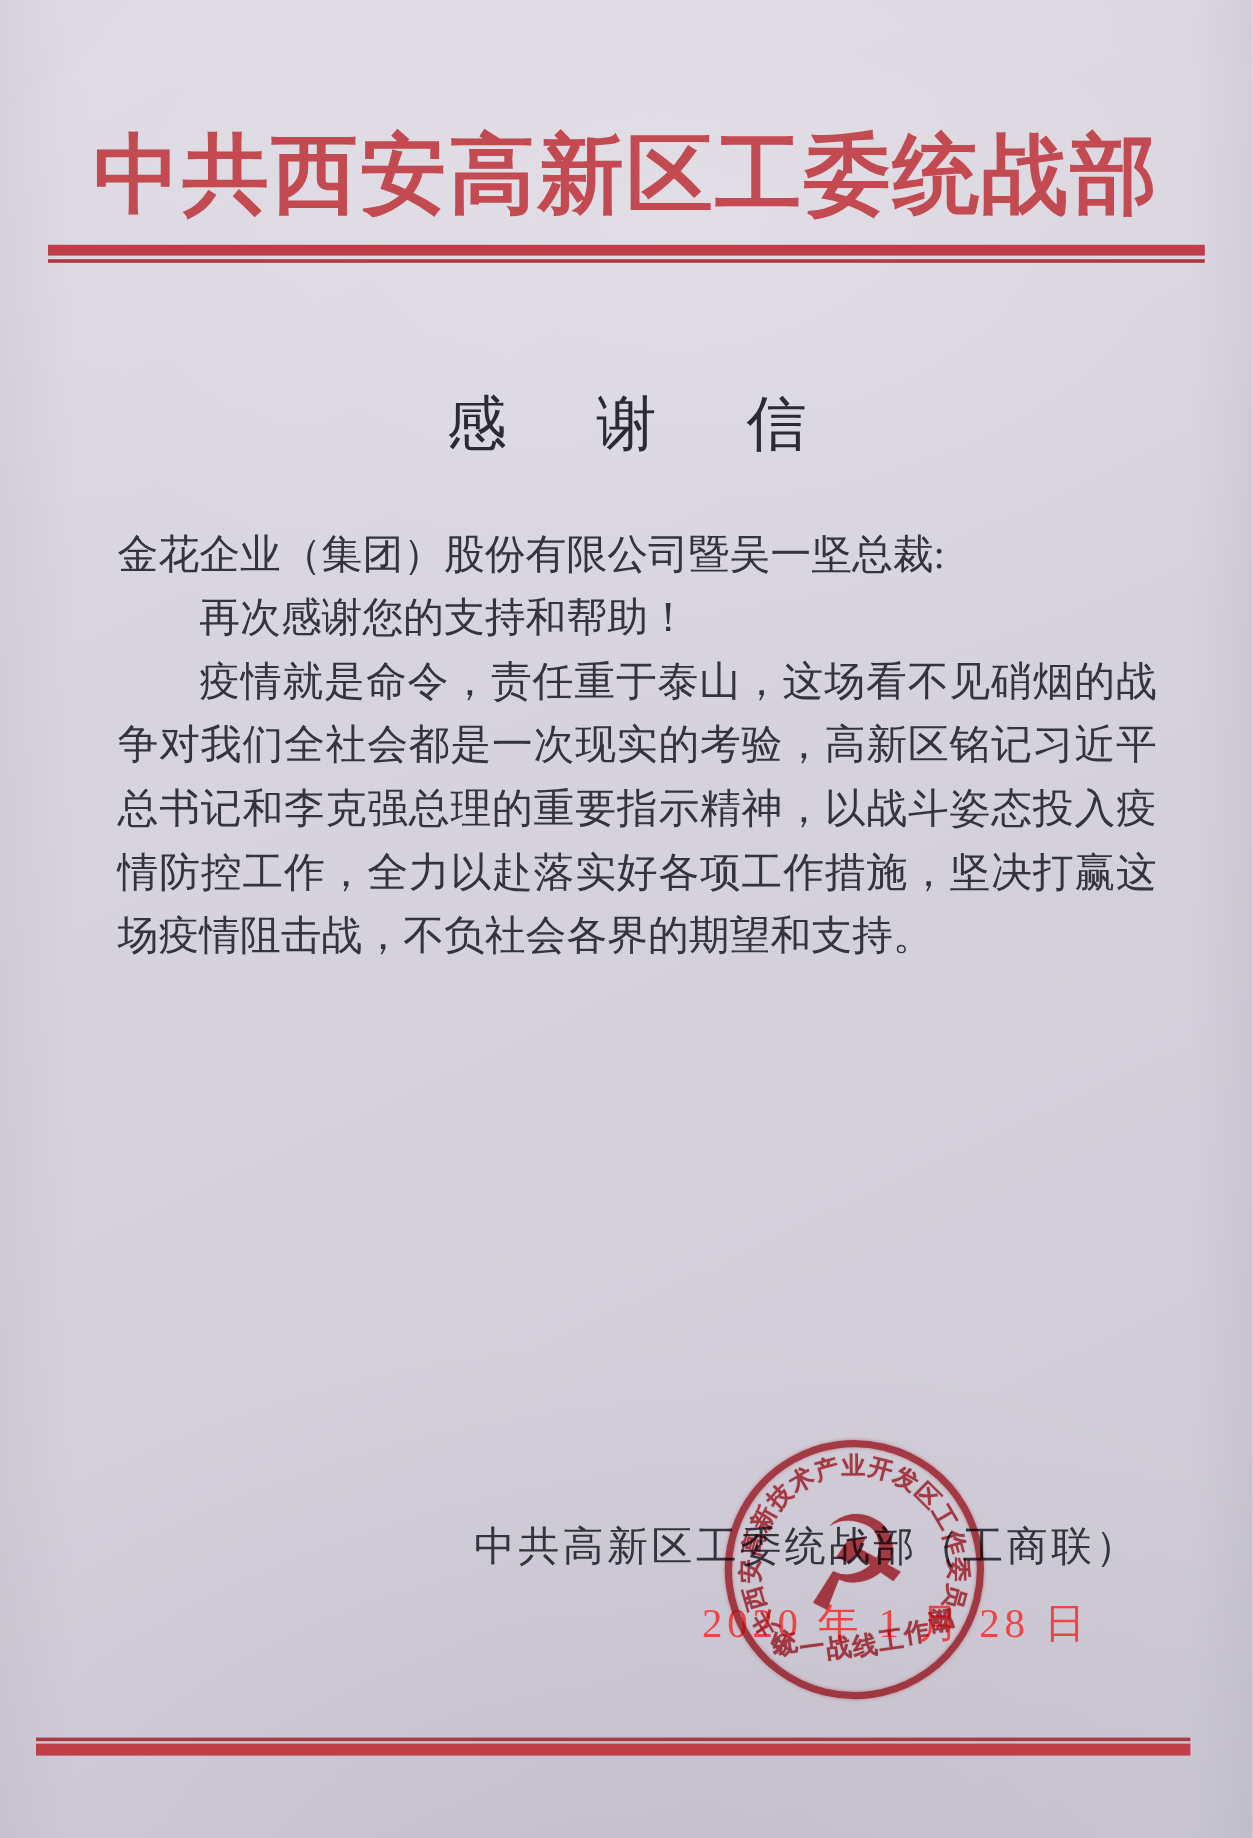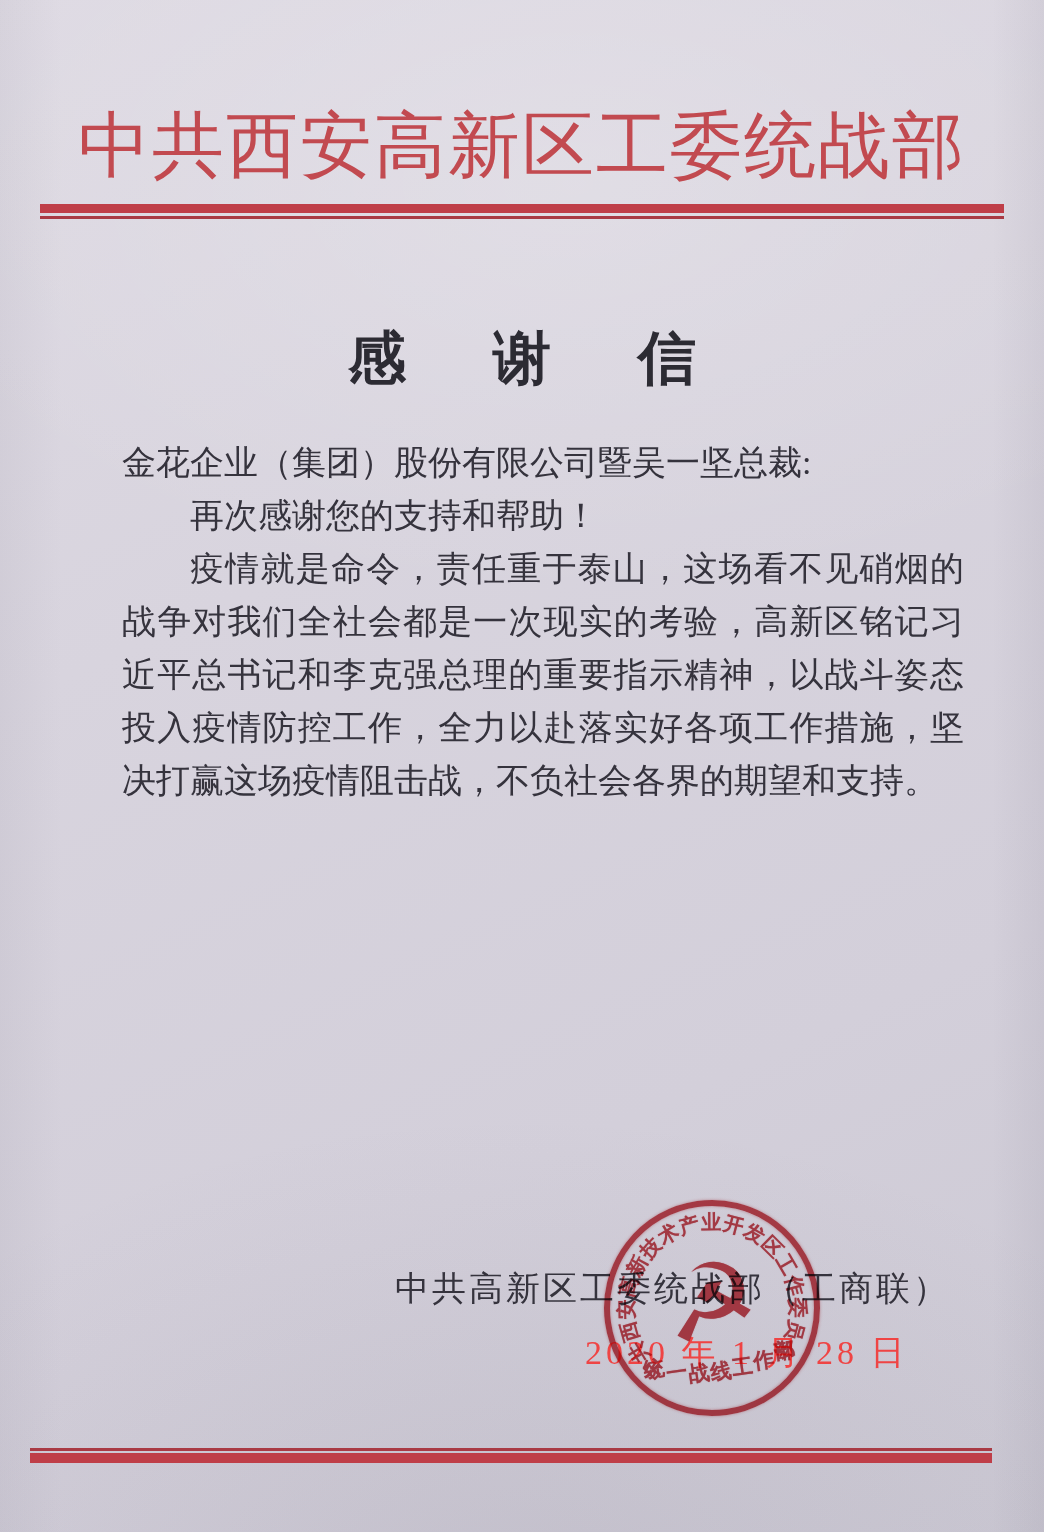--- a/index.html
+++ b/index.html
@@ -13,43 +13,42 @@
     position:absolute;inset:0;pointer-events:none;
     background:
       radial-gradient(1200px 700px at 55% 12%, rgba(255,255,255,.18), rgba(255,255,255,0) 60%),
       radial-gradient(1400px 900px at 50% 105%, rgba(90,85,105,.10), rgba(90,85,105,0) 55%),
       linear-gradient(90deg, rgba(80,75,95,.06), rgba(80,75,95,0) 6%, rgba(80,75,95,0) 95%, rgba(80,75,95,.07));
   }
 
   
   .letterhead{
     position:absolute;top:98px;left:0;right:0;
-    text-align:center;font-size:72px;line-height:96px;font-weight:normal;
+    text-align:center;font-size:72px;line-height:96px;font-weight:bold;
     letter-spacing:2px;white-space:nowrap;
   }
   .rule{position:absolute;left:40px;right:40px;}
   .rule-top{top:204px;}
   .rule-bottom{left:30px;right:52px;top:1448px;}
   .rule .thick{height:9px;}
   .rule .thin{height:3px;}
   .rule .gap{height:3px;}
 
   
   .letter-title{
     position:absolute;top:320px;left:0;right:0;
-    text-align:center;font-size:58px;font-weight:bold;color:#2c2b33;
+    text-align:center;font-size:50px;font-weight:normal;color:#2c2b33;
     letter-spacing:1.5em;text-indent:1.5em;white-space:nowrap;
   }
 
   
   .letter-body{
     position:absolute;top:436px;left:98px;right:80px;
     font-size:34px;line-height:53px;color:#35333d;
     text-align:justify;
-    margin-left:24px;
   }
   .letter-body p{margin:0;text-indent:2em;}
   .letter-body p.salutation{text-indent:0;}
 
   
   .signature-line{
     position:absolute;top:1266px;right:94px;
     font-size:34px;color:#35333d;white-space:nowrap;letter-spacing:3px;
   }
   .date-line{

